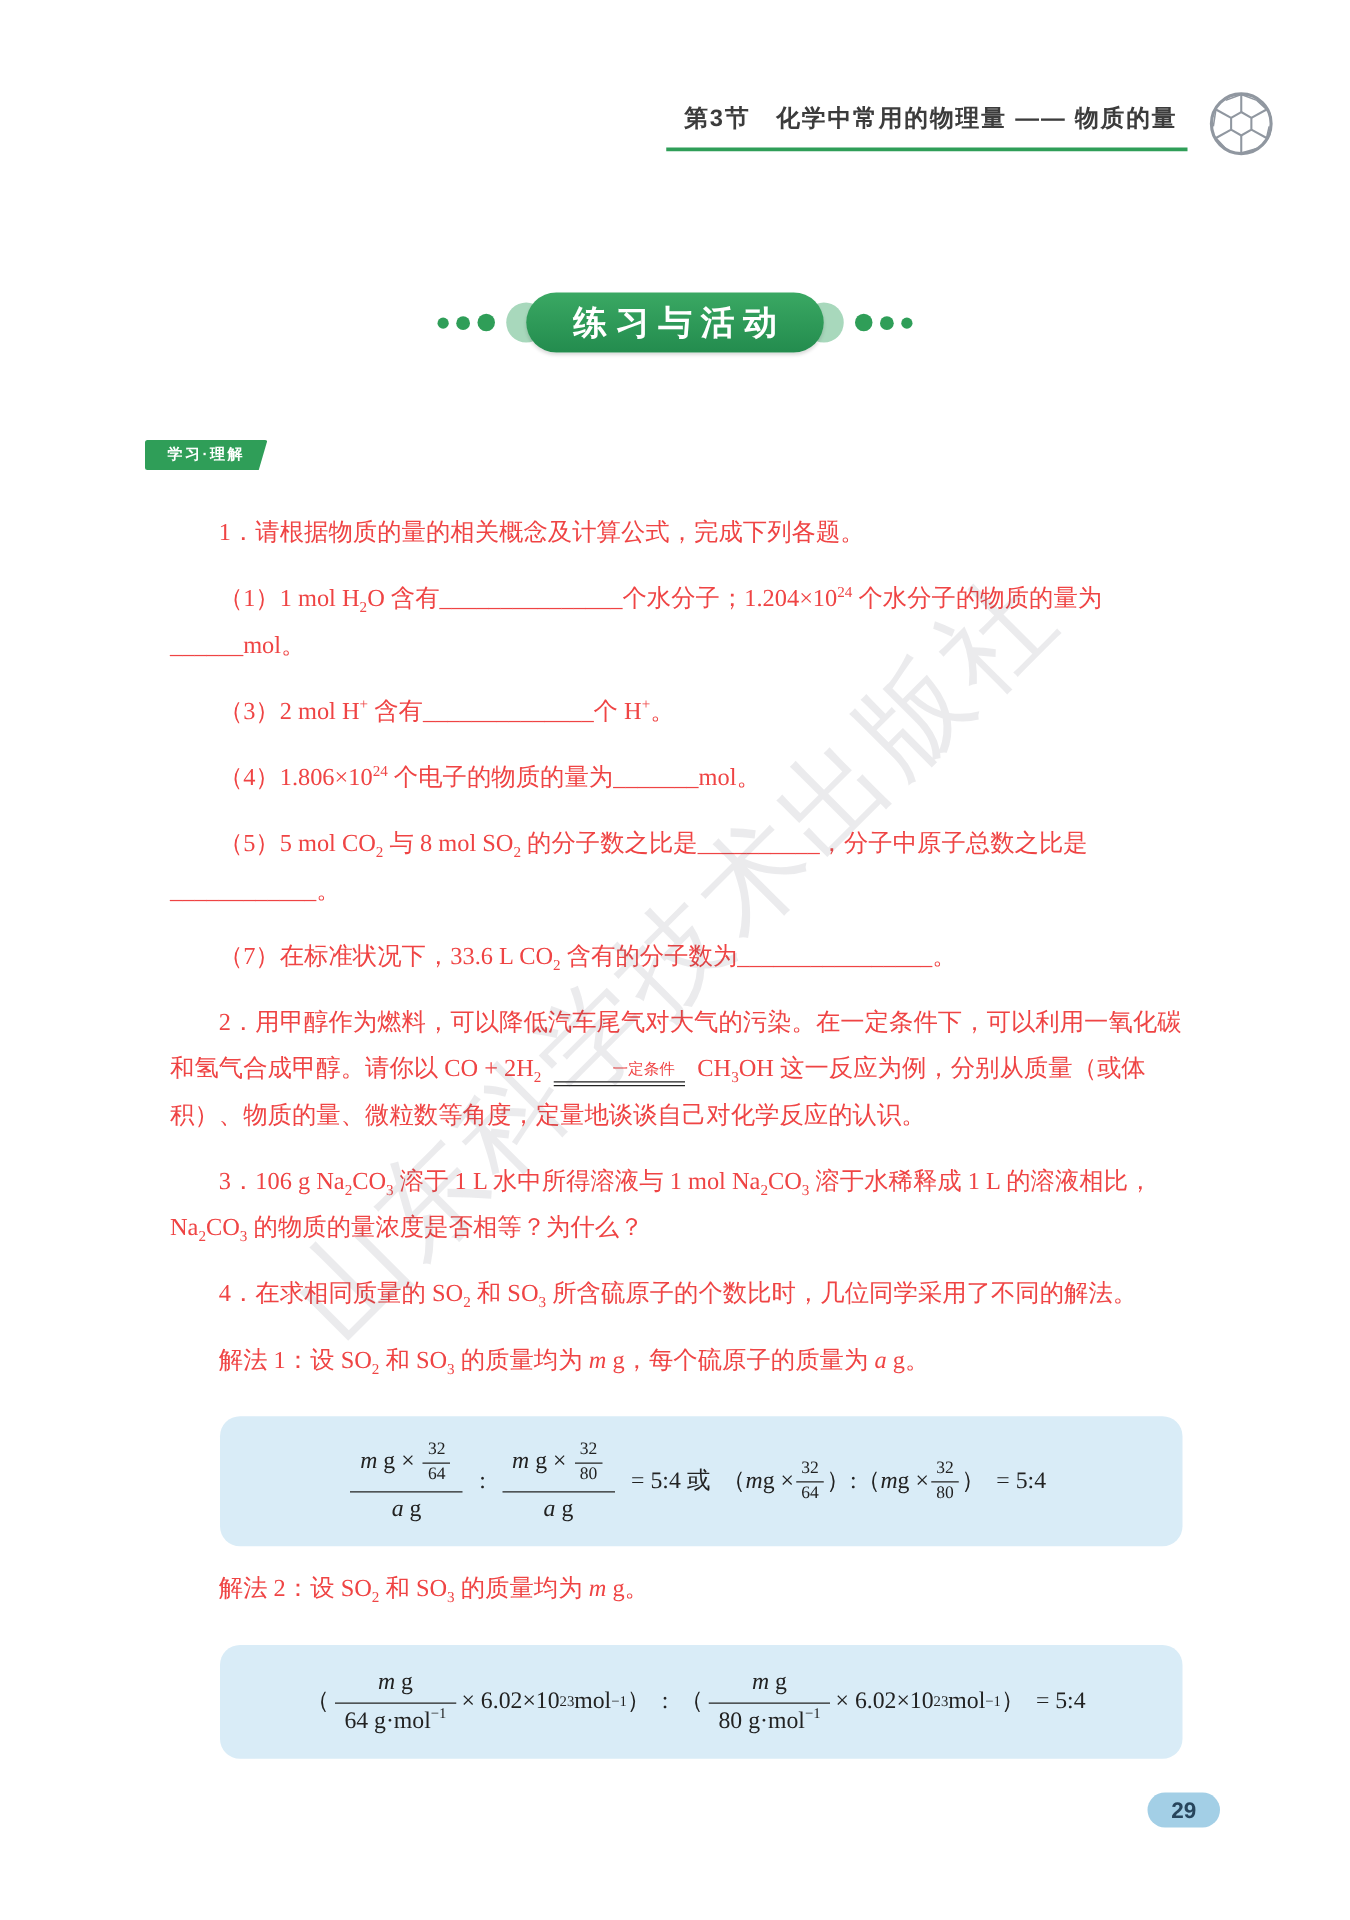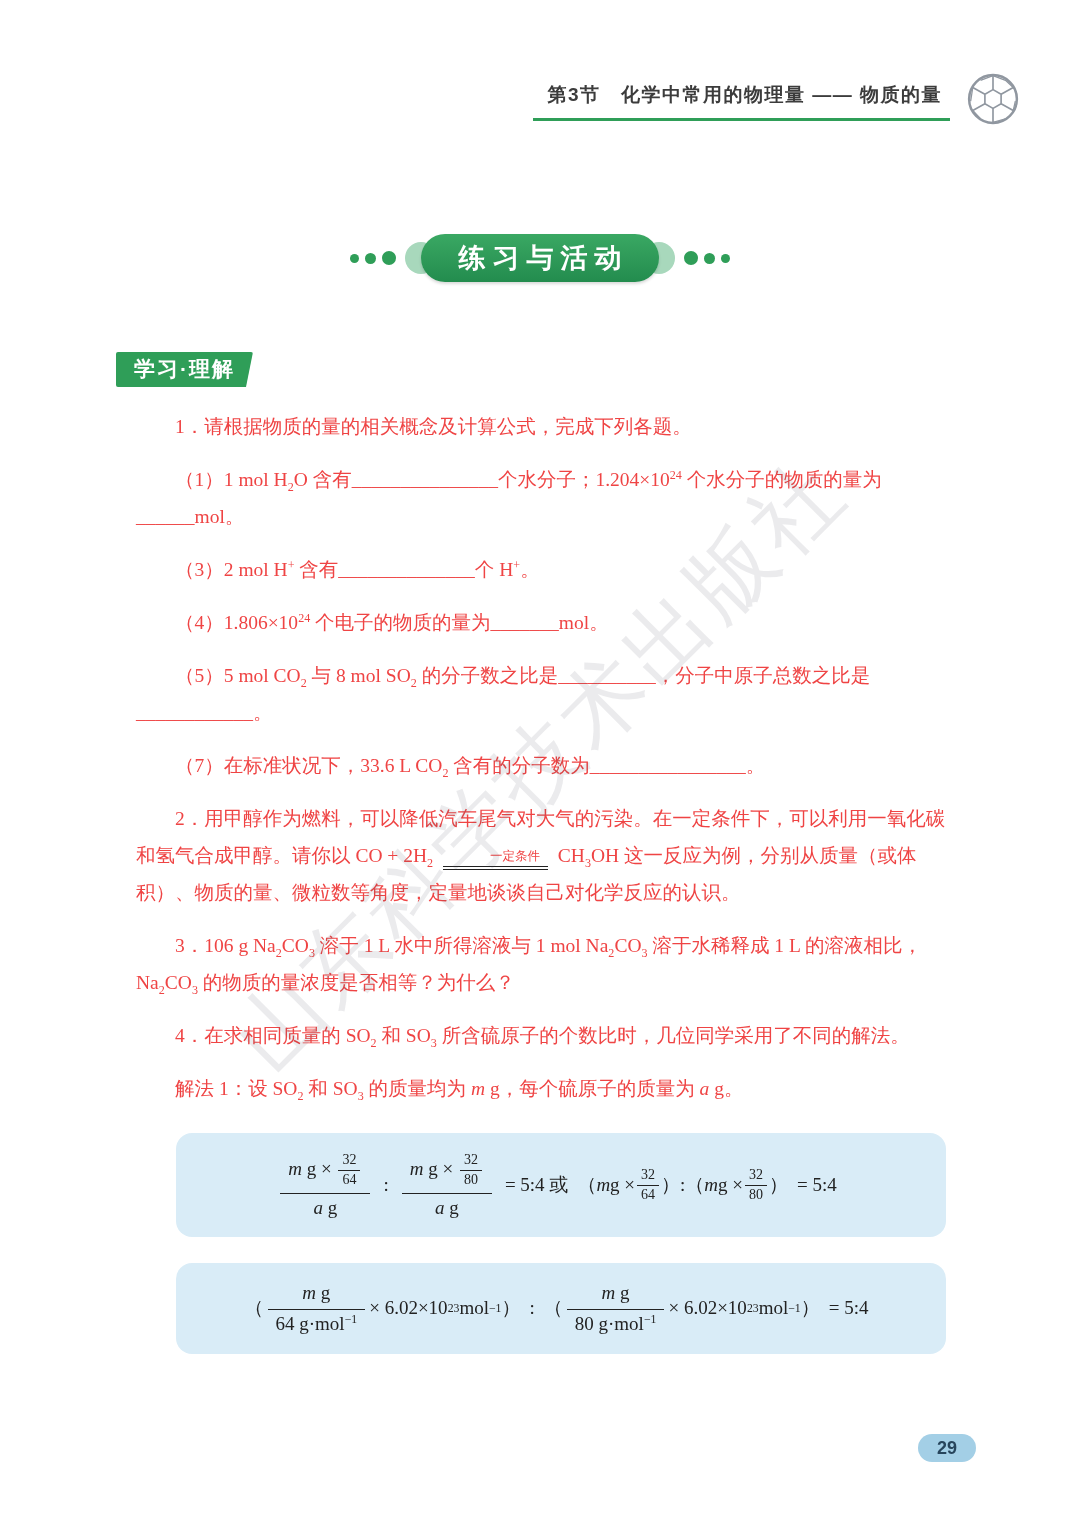--- a/index.html
+++ b/index.html
@@ -49,21 +49,21 @@
     font-size:27px;font-weight:700;letter-spacing:7px;
     font-family:"Liberation Sans", sans-serif;
     padding:0 22px 0 29px;
     box-shadow:0 2px 3px rgba(0,0,0,.15);
   }
 
   
   .section-tag{
     position:absolute;top:352px;left:116px;z-index:2;
     background:var(--green,#2f9e58);color:#fff;
-    font-size:21px;font-weight:700;letter-spacing:2px;
+    font-size:12px;font-weight:700;letter-spacing:2px;
     font-family:"Liberation Sans", sans-serif;
     padding:3px 18px 4px;border-radius:2px;
     clip-path:polygon(0 0,100% 0,calc(100% - 7px) 100%,0 100%);
   }
 
   
   .content{
     position:absolute;top:392px;left:120px;right:116px;z-index:1;
   }
   .content p{
@@ -163,20 +163,21 @@
         </span><span class="op">:</span><span class="frac">
           <span class="fr-t"><i>m</i> g × <span class="frac sm"><span class="fr-t">32</span><span class="fr-b">80</span></span></span>
           <span class="fr-b"><i>a</i> g</span>
         </span><span class="op">= 5:4 或</span>（<i>m</i> g × <span class="frac sm">
           <span class="fr-t">32</span>
           <span class="fr-b">64</span>
         </span>）:（<i>m</i> g × <span class="frac sm">
           <span class="fr-t">32</span>
           <span class="fr-b">80</span>
         </span>）<span class="op">= 5:4</span></div>
+    <p>解法 2：设 SO<sub>2</sub> 和 SO<sub>3</sub> 的质量均为 <i>m</i> g。</p>
     <div class="formula-box">（<span class="frac">
           <span class="fr-t"><i>m</i> g</span>
           <span class="fr-b">64 g·mol<sup>−1</sup></span>
         </span> × 6.02×10<sup>23</sup> mol<sup>−1</sup>）<span class="op">:</span>（<span class="frac">
           <span class="fr-t"><i>m</i> g</span>
           <span class="fr-b">80 g·mol<sup>−1</sup></span>
         </span> × 6.02×10<sup>23</sup> mol<sup>−1</sup>）<span class="op">= 5:4</span></div>
   </div>
 
   <div class="watermark">山东科学技术出版社</div>

